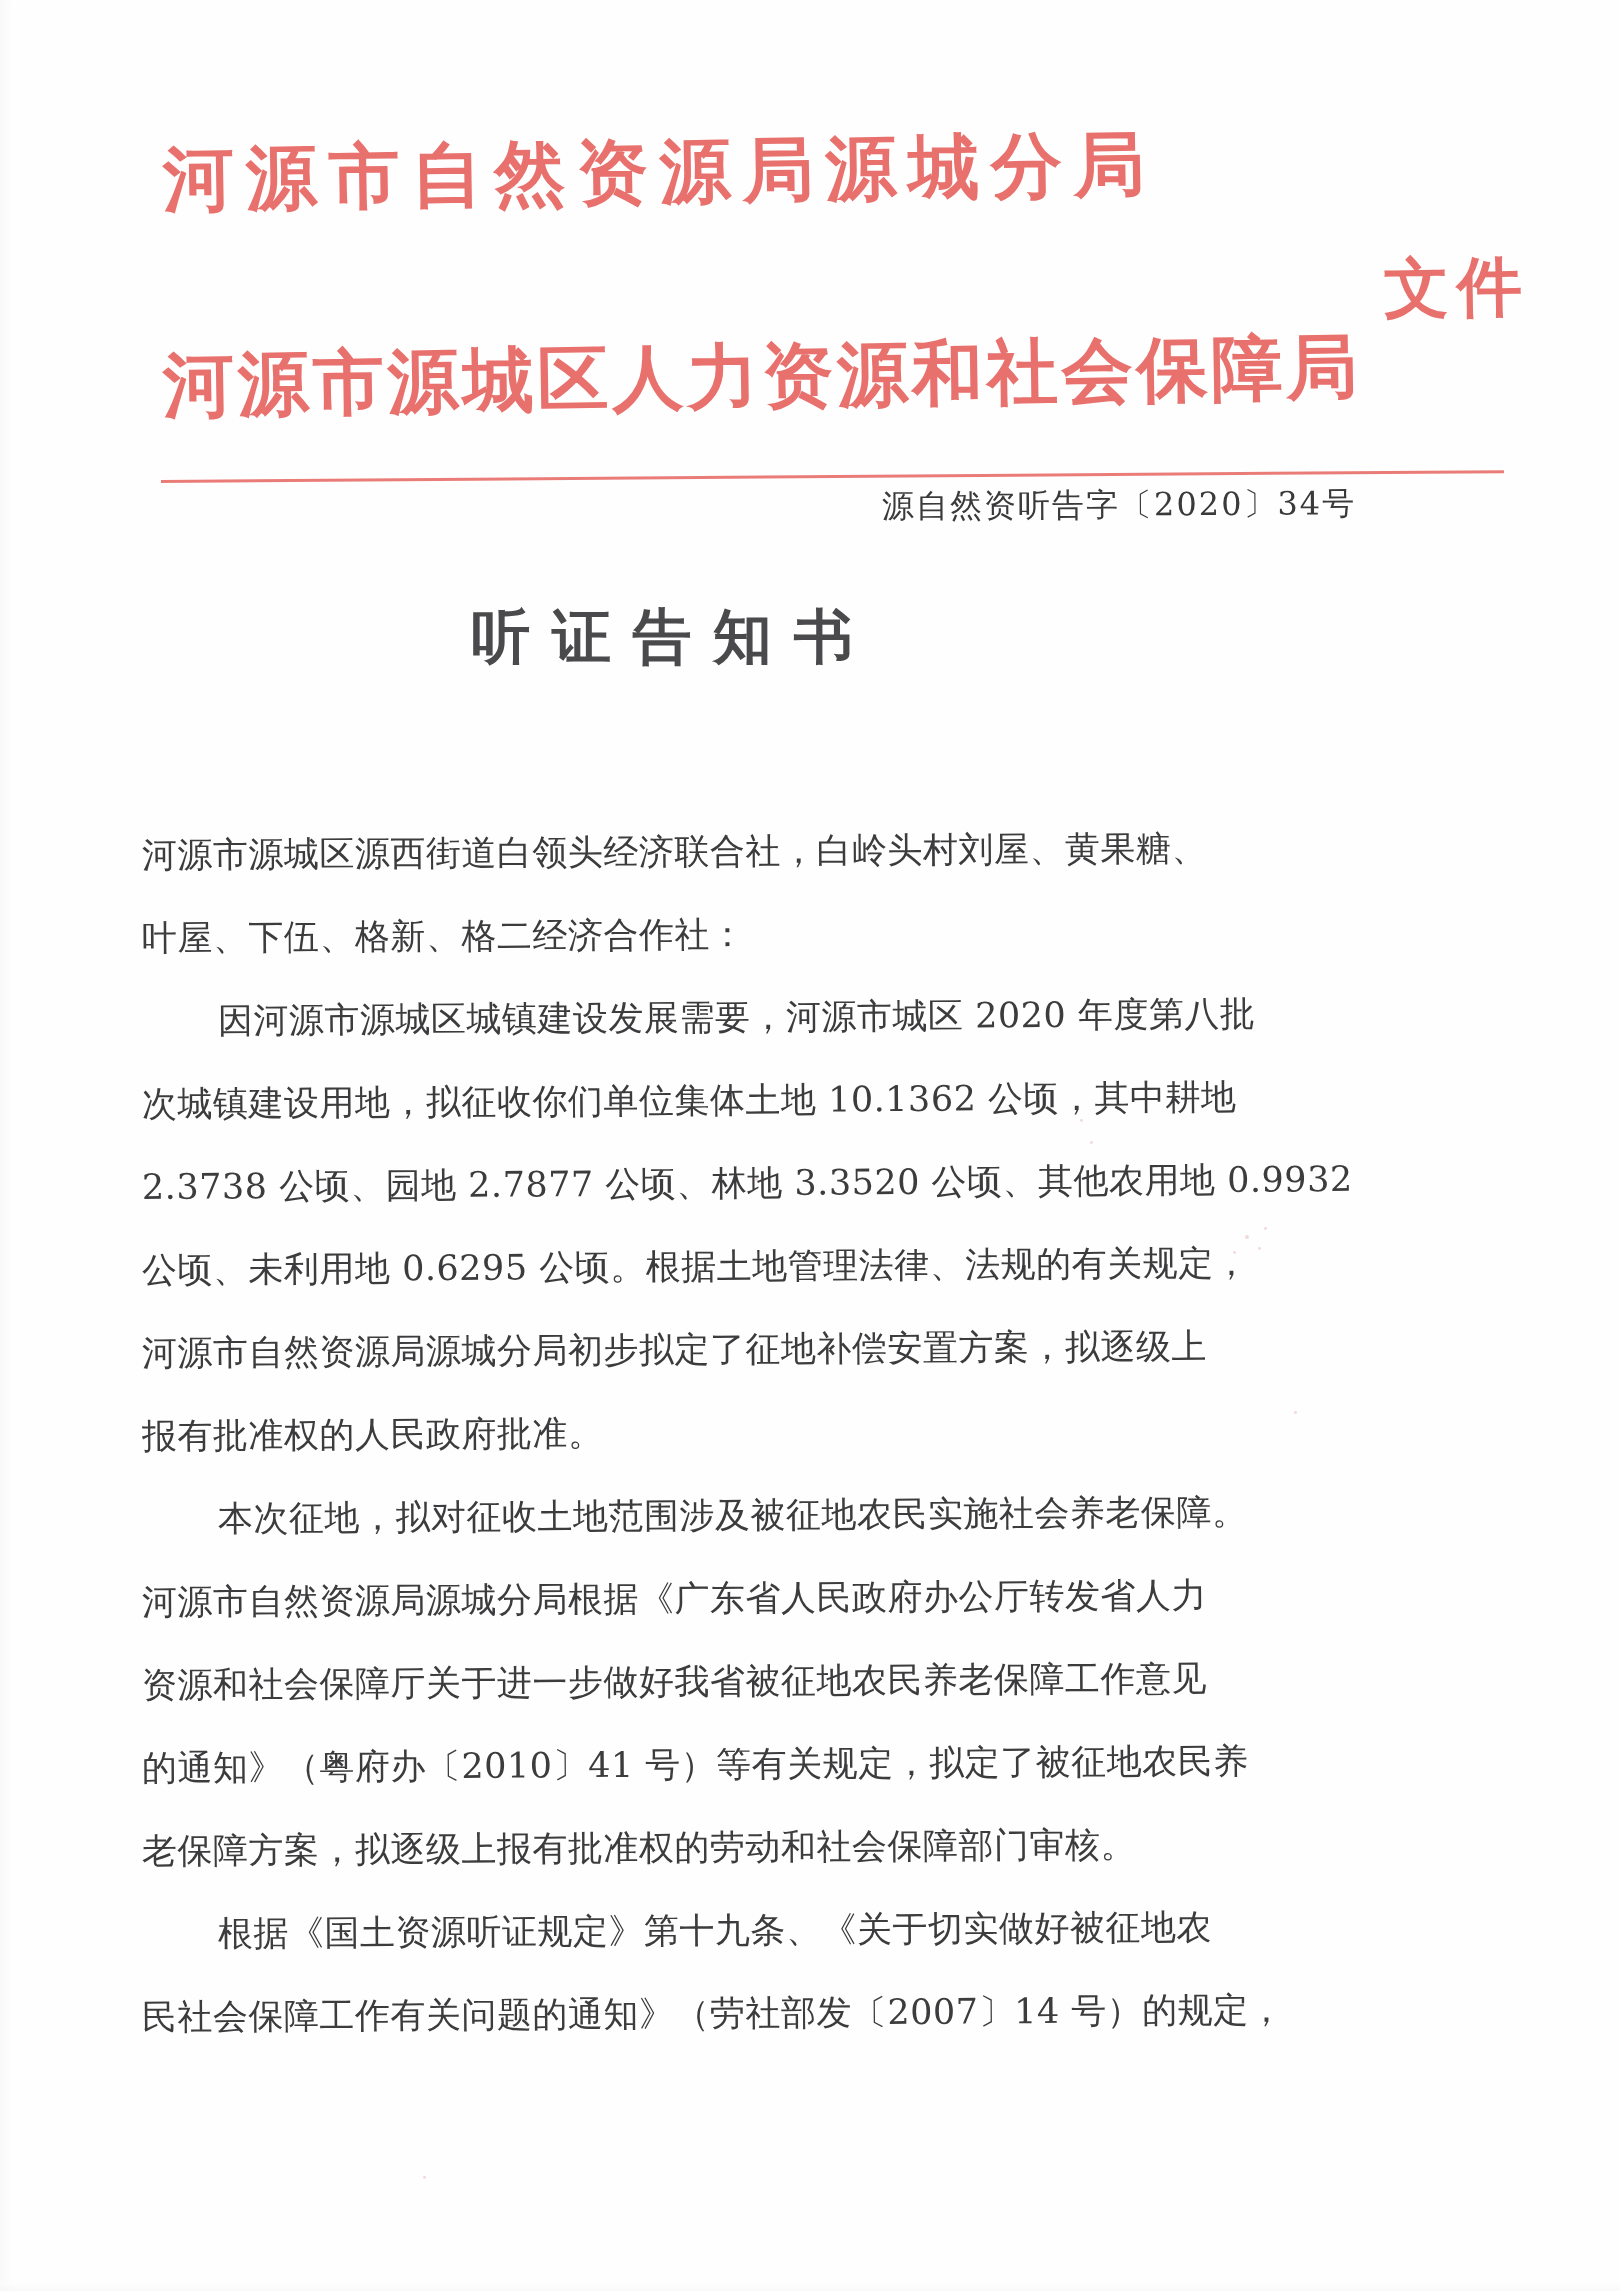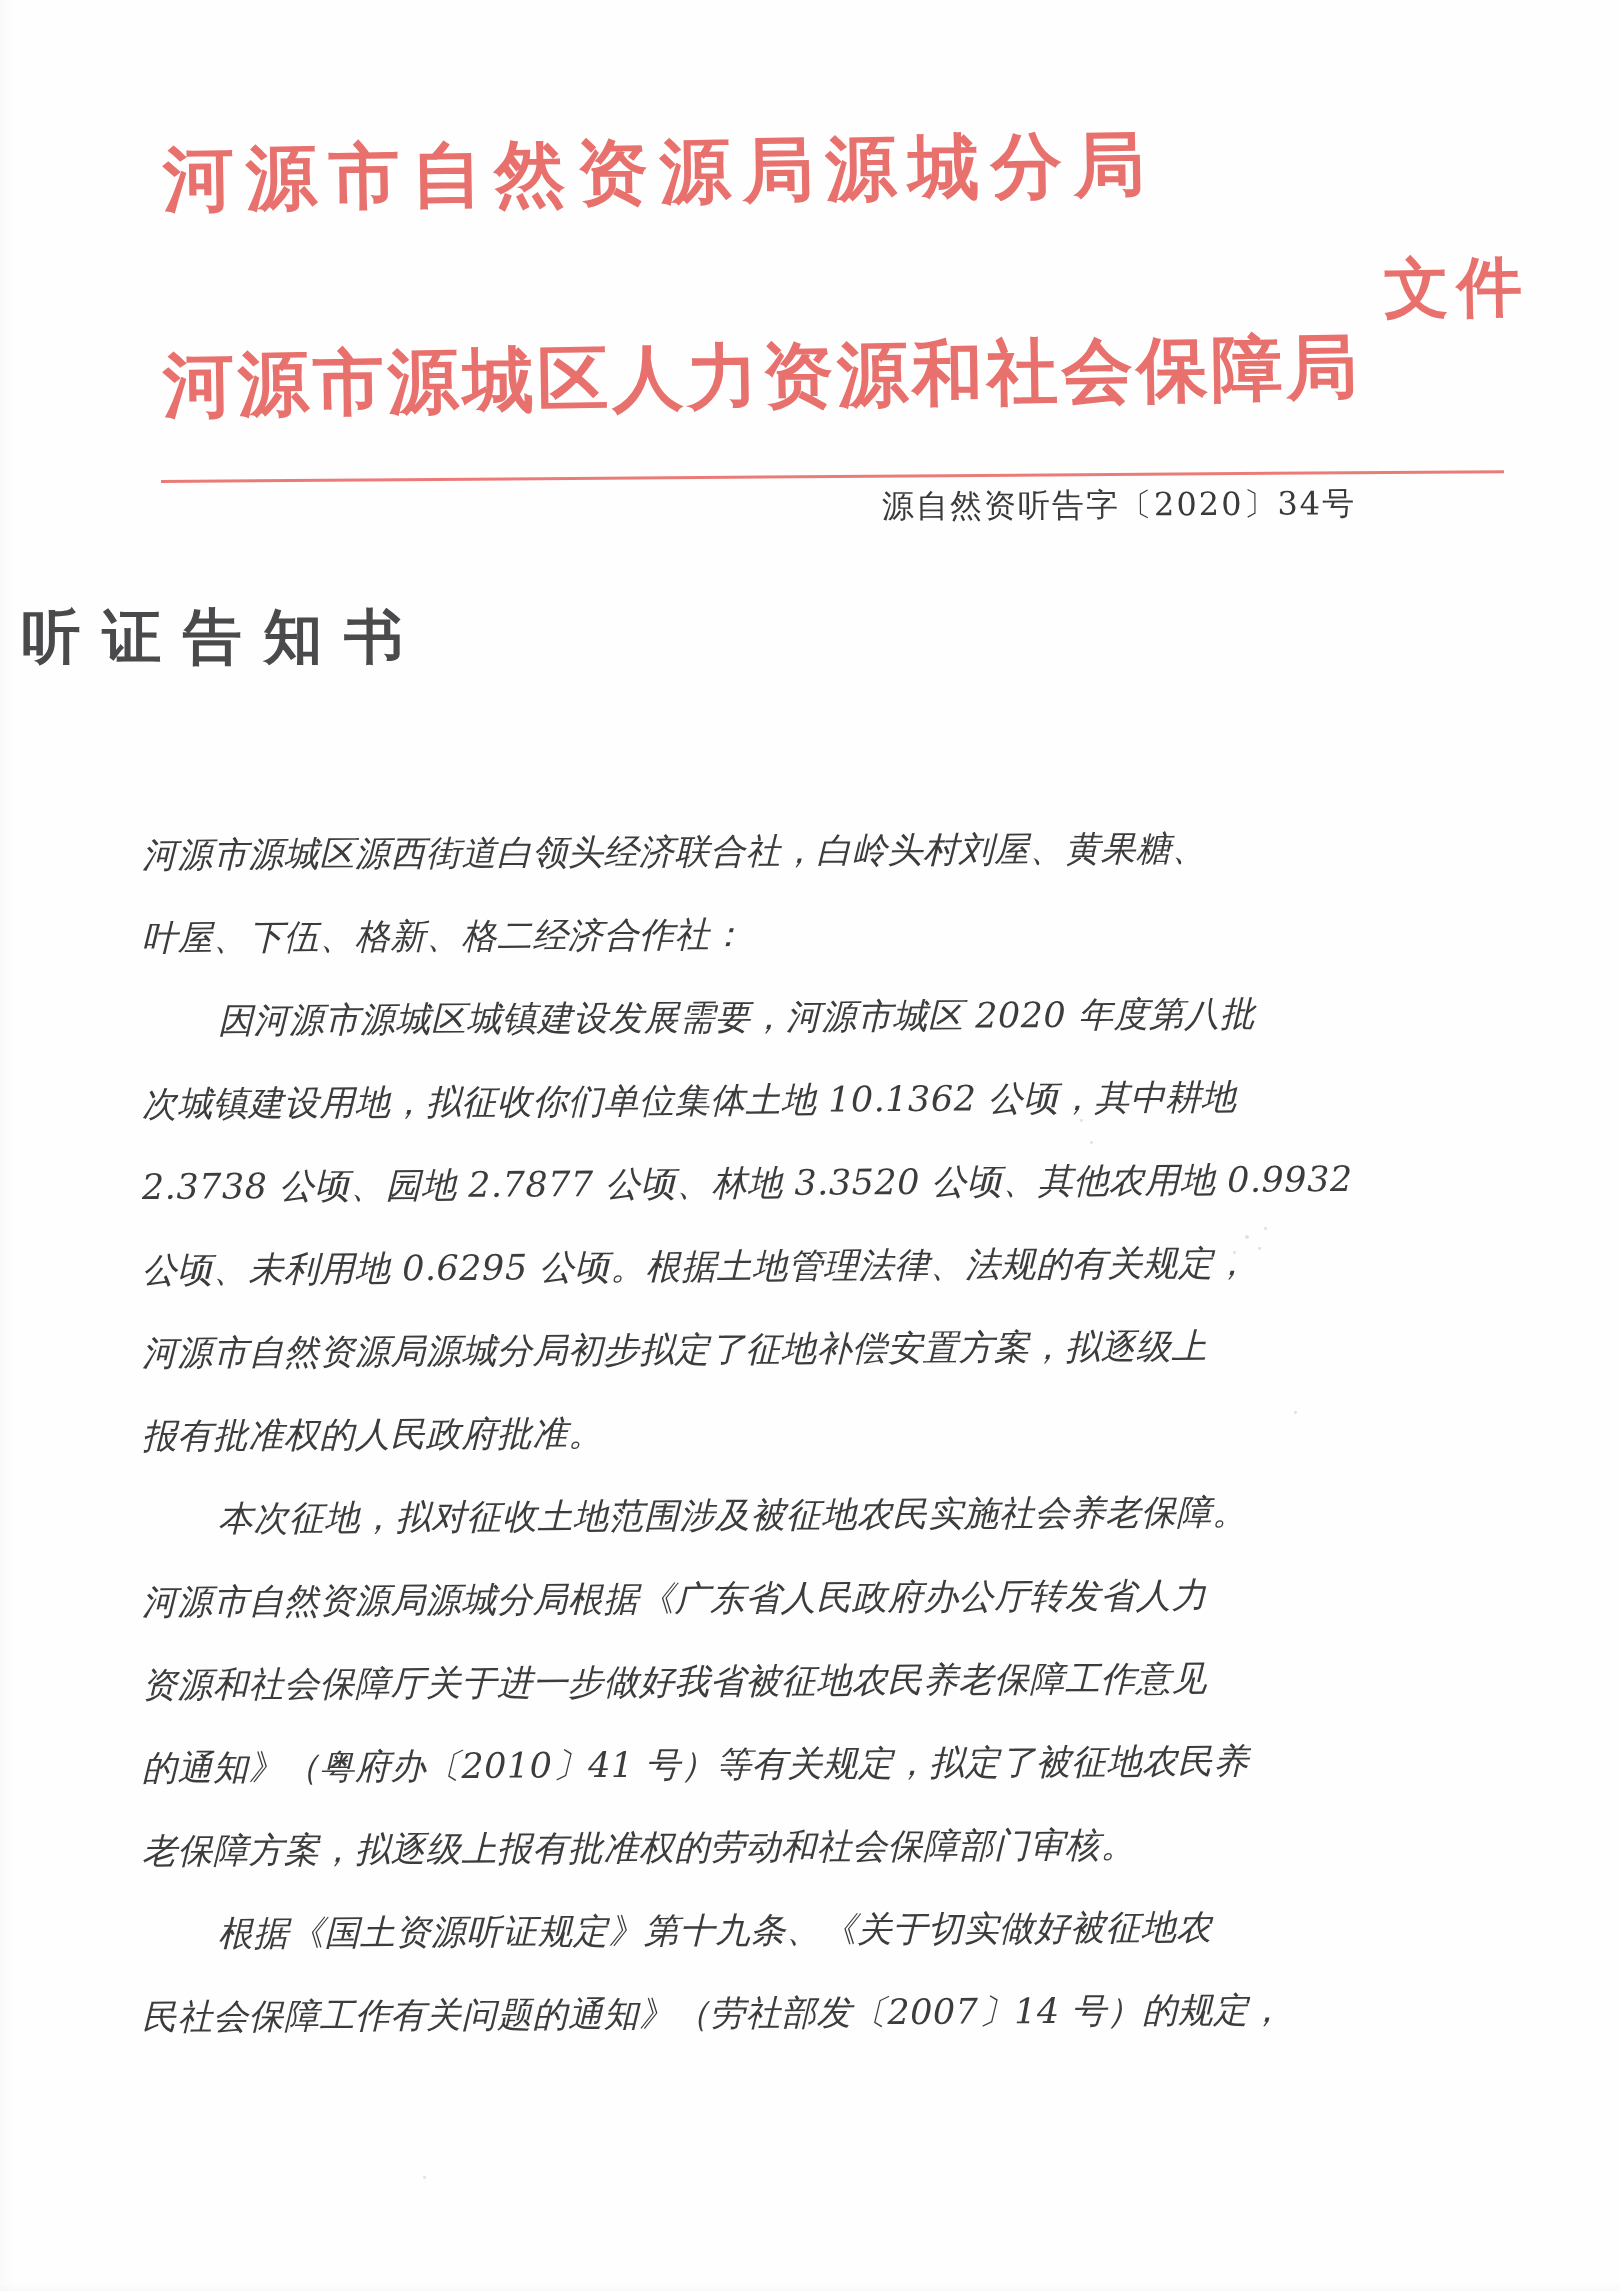--- a/index.html
+++ b/index.html
@@ -111,36 +111,35 @@
     transform: rotate(-0.35deg);
     transform-origin: left center;
   }
 
   
   .doc-title {
     position: absolute;
     top: 598px;
     left: 0;
     width: 1324px;
-    text-align: left;
+    text-align: center;
     font-size: 59px;
     font-weight: 700;
     color: #4a4a4c;
     letter-spacing: 21.6px;
     text-indent: 21.6px;
     font-family: "DejaVu Sans", "Liberation Sans", sans-serif;
   }
 
   
   .body-block {
     position: absolute;
     left: 142px;
     top: 814px;
     width: 1372px;
-    font-style: italic;
   }
 
   .body-line {
     font-size: 35px;
     line-height: 83px;
     height: 83px;
     color: #3c3c3e;
     letter-spacing: 0.5px;
     white-space: nowrap;
     font-family: "DejaVu Serif", "Liberation Serif", serif;

